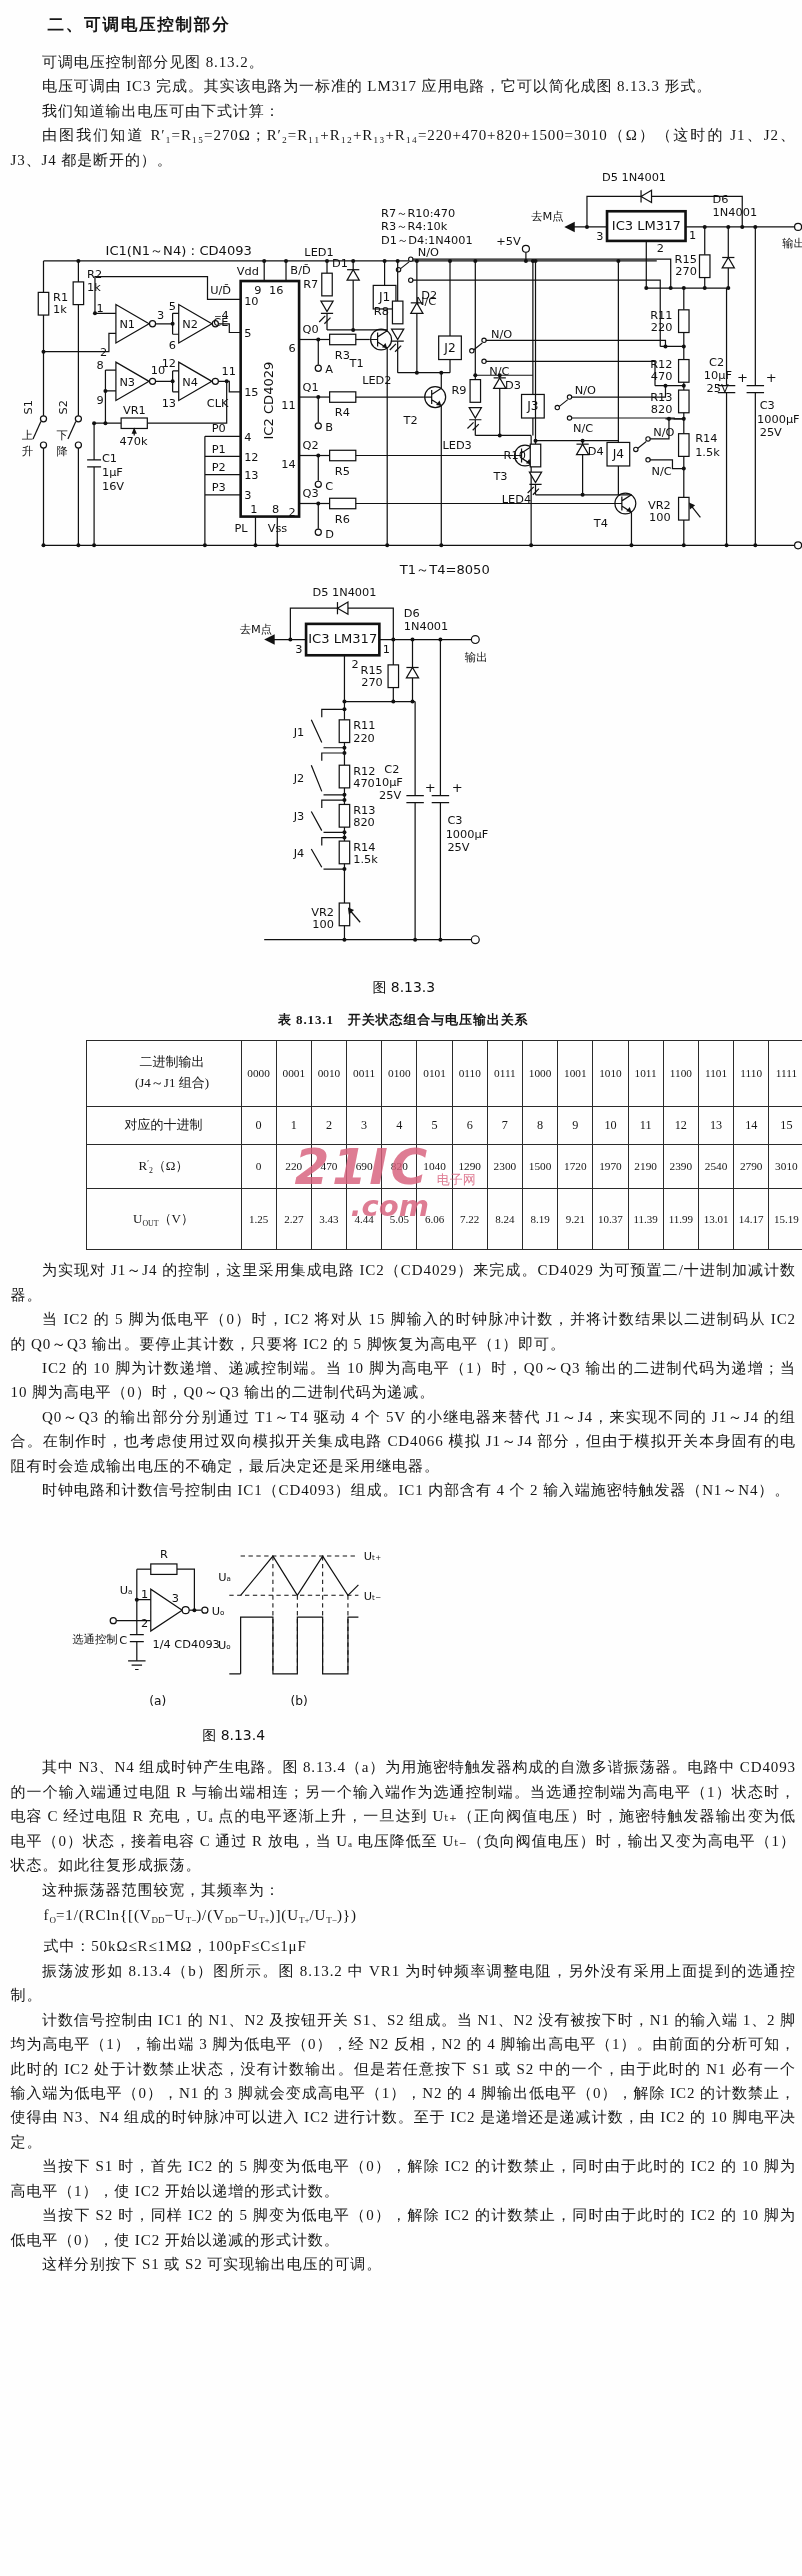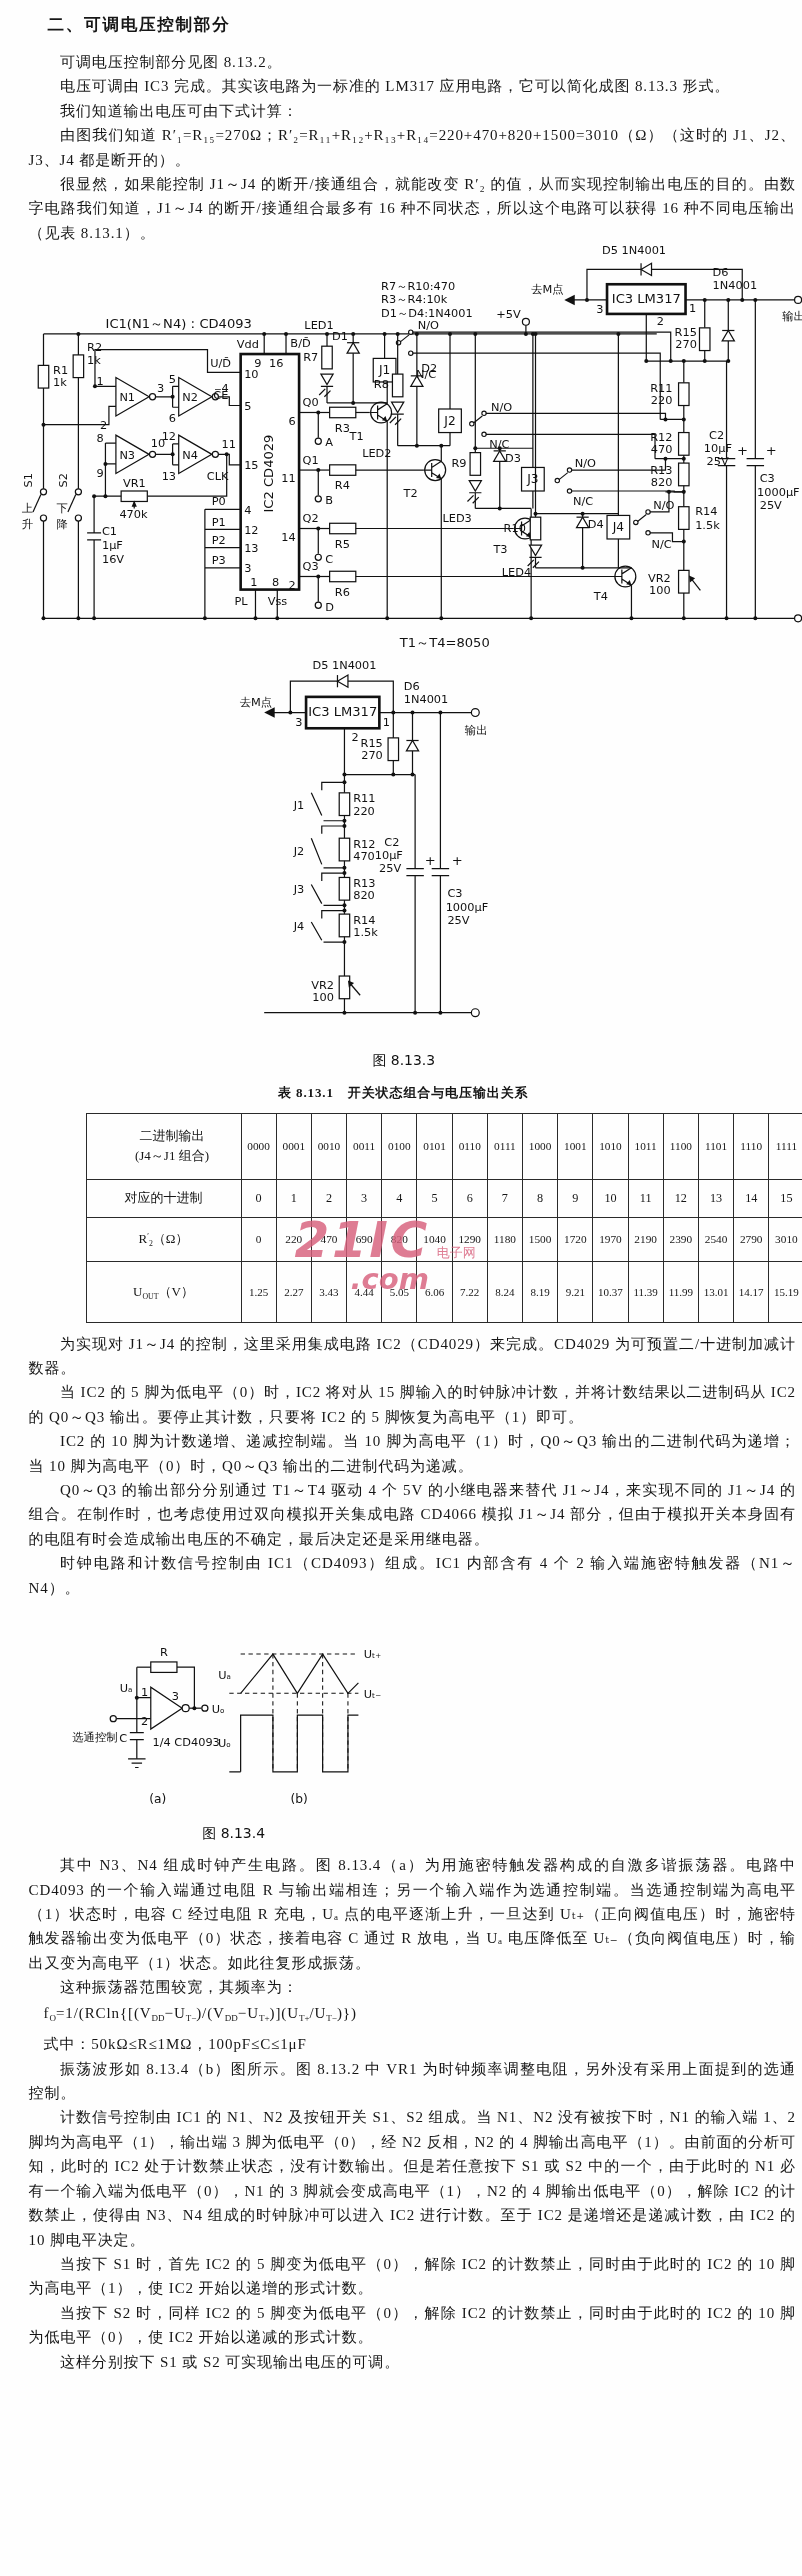--- a/index.html
+++ b/index.html
@@ -1,20 +1,20 @@
 <!DOCTYPE html>
 <html style="font-size:14px"><head>
 <meta charset="utf-8">
 <style>
   html,body{width:803px;height:2576px;margin:0;overflow:hidden;background:#fefefe;}
   body{font-family:"Liberation Serif","DejaVu Serif",serif;color:#161616;}
   .page{padding:7px 7px 0 10.5px;}
   h2{font-size:16.6px;margin:7px 0 14px 37px;letter-spacing:1.7px;}
   p{margin:0;font-size:15px;line-height:24.4px;text-align:justify;letter-spacing:0.9px;}
-  .ind{text-indent:2.1em;margin-left:18px;}
+  .ind{text-indent:2.1em;}
   .formula{padding-left:2.2em;line-height:26px;}
   .sub{font-size:.6em;vertical-align:-.35em;letter-spacing:0;}
   .sup{font-size:.6em;vertical-align:.55em;letter-spacing:0;}
   svg{display:block;}
   svg text{font-family:"DejaVu Sans","Liberation Sans",sans-serif;fill:#111;}
   .w path,.w rect,.w circle,.w polygon{stroke:#111;fill:none;stroke-width:1.4;}
   .w .thk{stroke-width:3;}
   .w .dot{fill:#111;stroke:none;}
   .w .fil{fill:#111;stroke:none;}
   .w .wht{fill:#fff;}
@@ -39,21 +39,20 @@
 </head>
 <body>
 
 <div class="page">
 
   <h2>二、可调电压控制部分</h2>
   <p class="ind">可调电压控制部分见图 8.13.2。</p>
   <p class="ind">电压可调由 IC3 完成。其实该电路为一标准的 LM317 应用电路，它可以简化成图 8.13.3 形式。</p>
   <p class="ind">我们知道输出电压可由下式计算：</p>
   <p class="ind">由图我们知道 R′₁=R₁₅=270Ω；R′₂=R₁₁+R₁₂+R₁₃+R₁₄=220+470+820+1500=3010（Ω）（这时的 J1、J2、J3、J4 都是断开的）。</p>
-  <p class="ind">很显然，如果能控制 J1～J4 的断开/接通组合，就能改变 R′₂ 的值，从而实现控制输出电压的目的。由数字电路我们知道，J1～J4 的断开/接通组合最多有 16 种不同状态，所以这个电路可以获得 16 种不同电压输出（见表 8.13.1）。</p>
 
   <svg width="803" height="410" viewBox="0 0 920 470">
     <defs>
       <g id="rv">
           <rect x="-6" y="0" width="12" height="26" fill="#fff" stroke="#111" stroke-width="1.4"></rect>
         </g>
       <g id="rh">
           <rect x="0" y="-6" width="30" height="12" fill="#fff" stroke="#111" stroke-width="1.4"></rect>
         </g>
       <g id="diou">
@@ -577,21 +576,21 @@
           </tr>
       <tr class="row-r">
         <th class="lblcol"><span>R</span><span class="sup">′</span><span class="sub">2</span><span>（Ω）</span></th>
       <td>0</td>
             <td>220</td>
             <td>470</td>
             <td>690</td>
             <td>820</td>
             <td>1040</td>
             <td>1290</td>
-            <td>1180</td>
+            <td>2300</td>
             <td>1500</td>
             <td>1720</td>
             <td>1970</td>
             <td>2190</td>
             <td>2390</td>
             <td>2540</td>
             <td>2790</td>
             <td>3010</td>
           </tr>
       <tr class="row-u">

